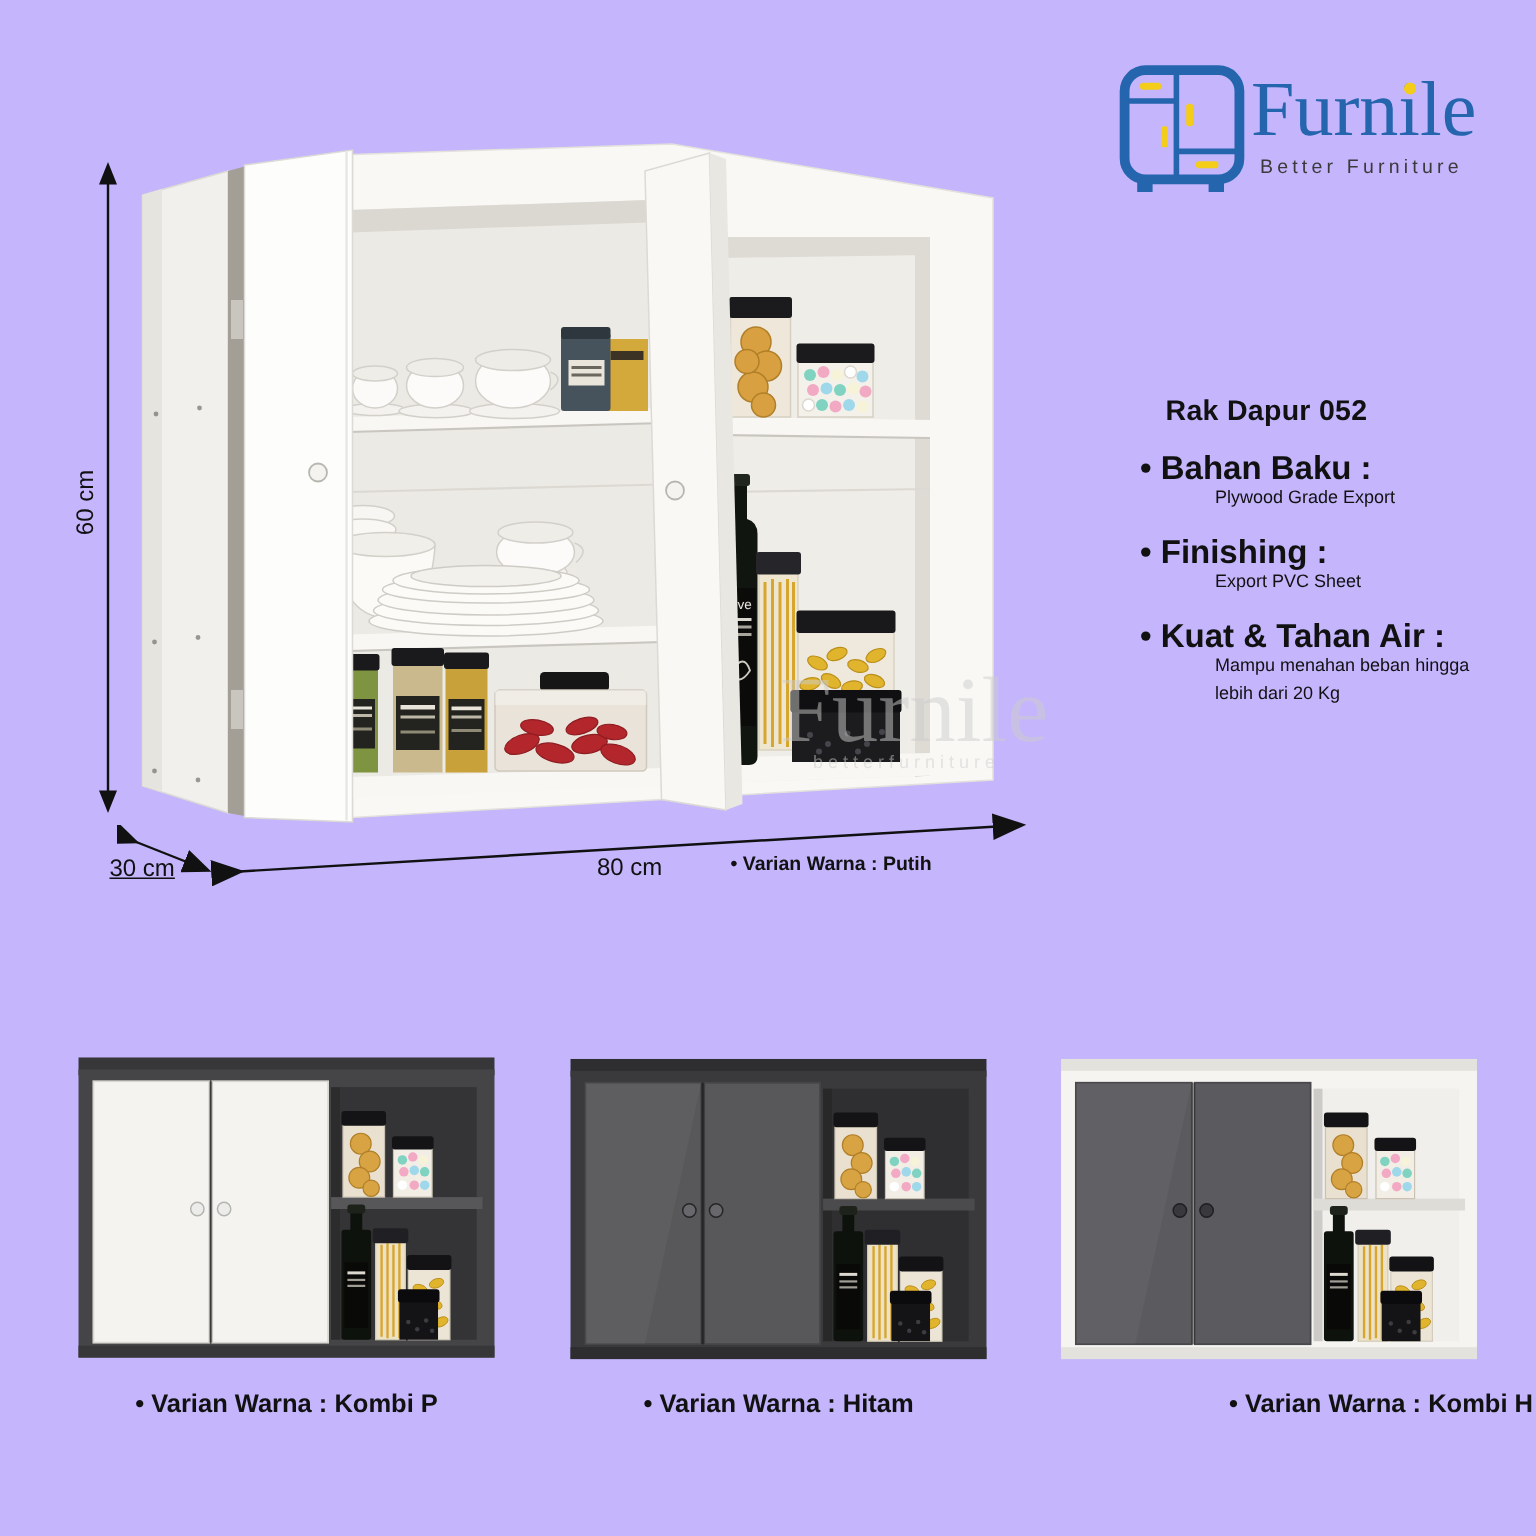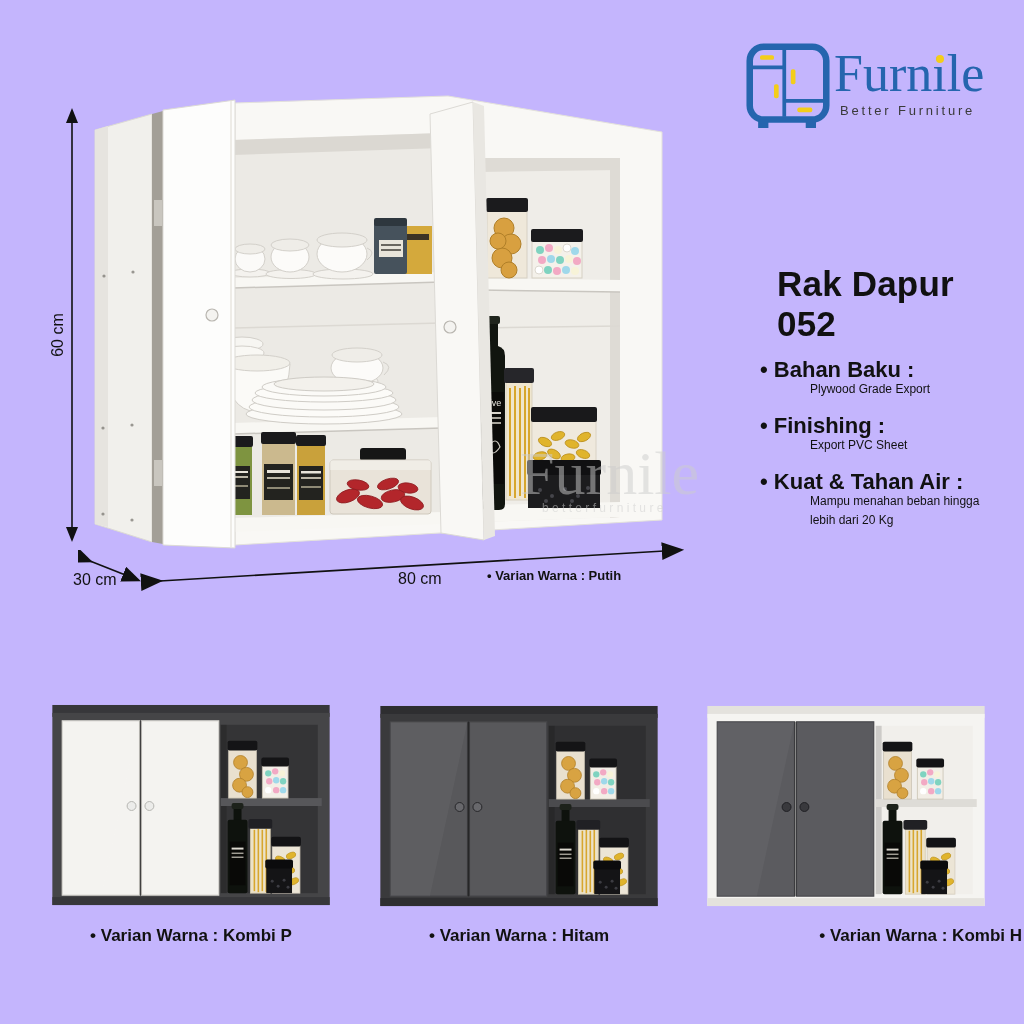--- a/index.html
+++ b/index.html
@@ -13,29 +13,29 @@
   .logo-textcol{margin-left:4px;padding-top:6px;}
   .logo-name{position:relative;font-family:"Liberation Serif",serif;font-weight:400;
              font-size:52px;line-height:52px;color:var(--brand_blue);letter-spacing:0px;}
   .logo-name::after{content:"";position:absolute;left:102px;top:7px;width:8px;height:8px;
              border-radius:50%;background:var(--brand_yellow);}
   .logo-tagline{margin-top:3px;margin-left:6px;font-size:13px;letter-spacing:2.8px;
              color:var(--tagline_dark);font-weight:500;}
 
   
   .details{left:760px;top:264px;width:255px;}
-  .prod-title{font-size:35px;font-weight:bold;margin-left:17px;margin-bottom:16px;letter-spacing:0.2px;}
+  .prod-title{font-size:19px;font-weight:bold;margin-left:17px;margin-bottom:16px;letter-spacing:0.2px;}
   .spec{margin-bottom:17px;}
   .spec-label{font-size:22px;font-weight:bold;line-height:20px;}
   .spec-value{font-size:12px;line-height:19px;margin-left:50px;width:185px;}
 
   
   .dim-text{font-size:16px;color:#111;}
   .dim-h{left:28px;top:326px;width:60px;text-align:center;transform:rotate(-90deg);}
-  .dim-d{left:73px;top:571px;}
+  .dim-d{left:73px;top:571px;text-decoration:underline;}
   .dim-w{left:398px;top:570px;}
   .hero-variant-label{left:487px;top:568px;font-size:13px;font-weight:bold;}
 
   .variant-label{top:926px;width:278px;text-align:center;font-size:17px;font-weight:bold;}
 
   svg text{font-family:"Liberation Sans",sans-serif;}
   .wm{font-family:"Liberation Serif",serif;}
 </style>
 </head>
 <body>

